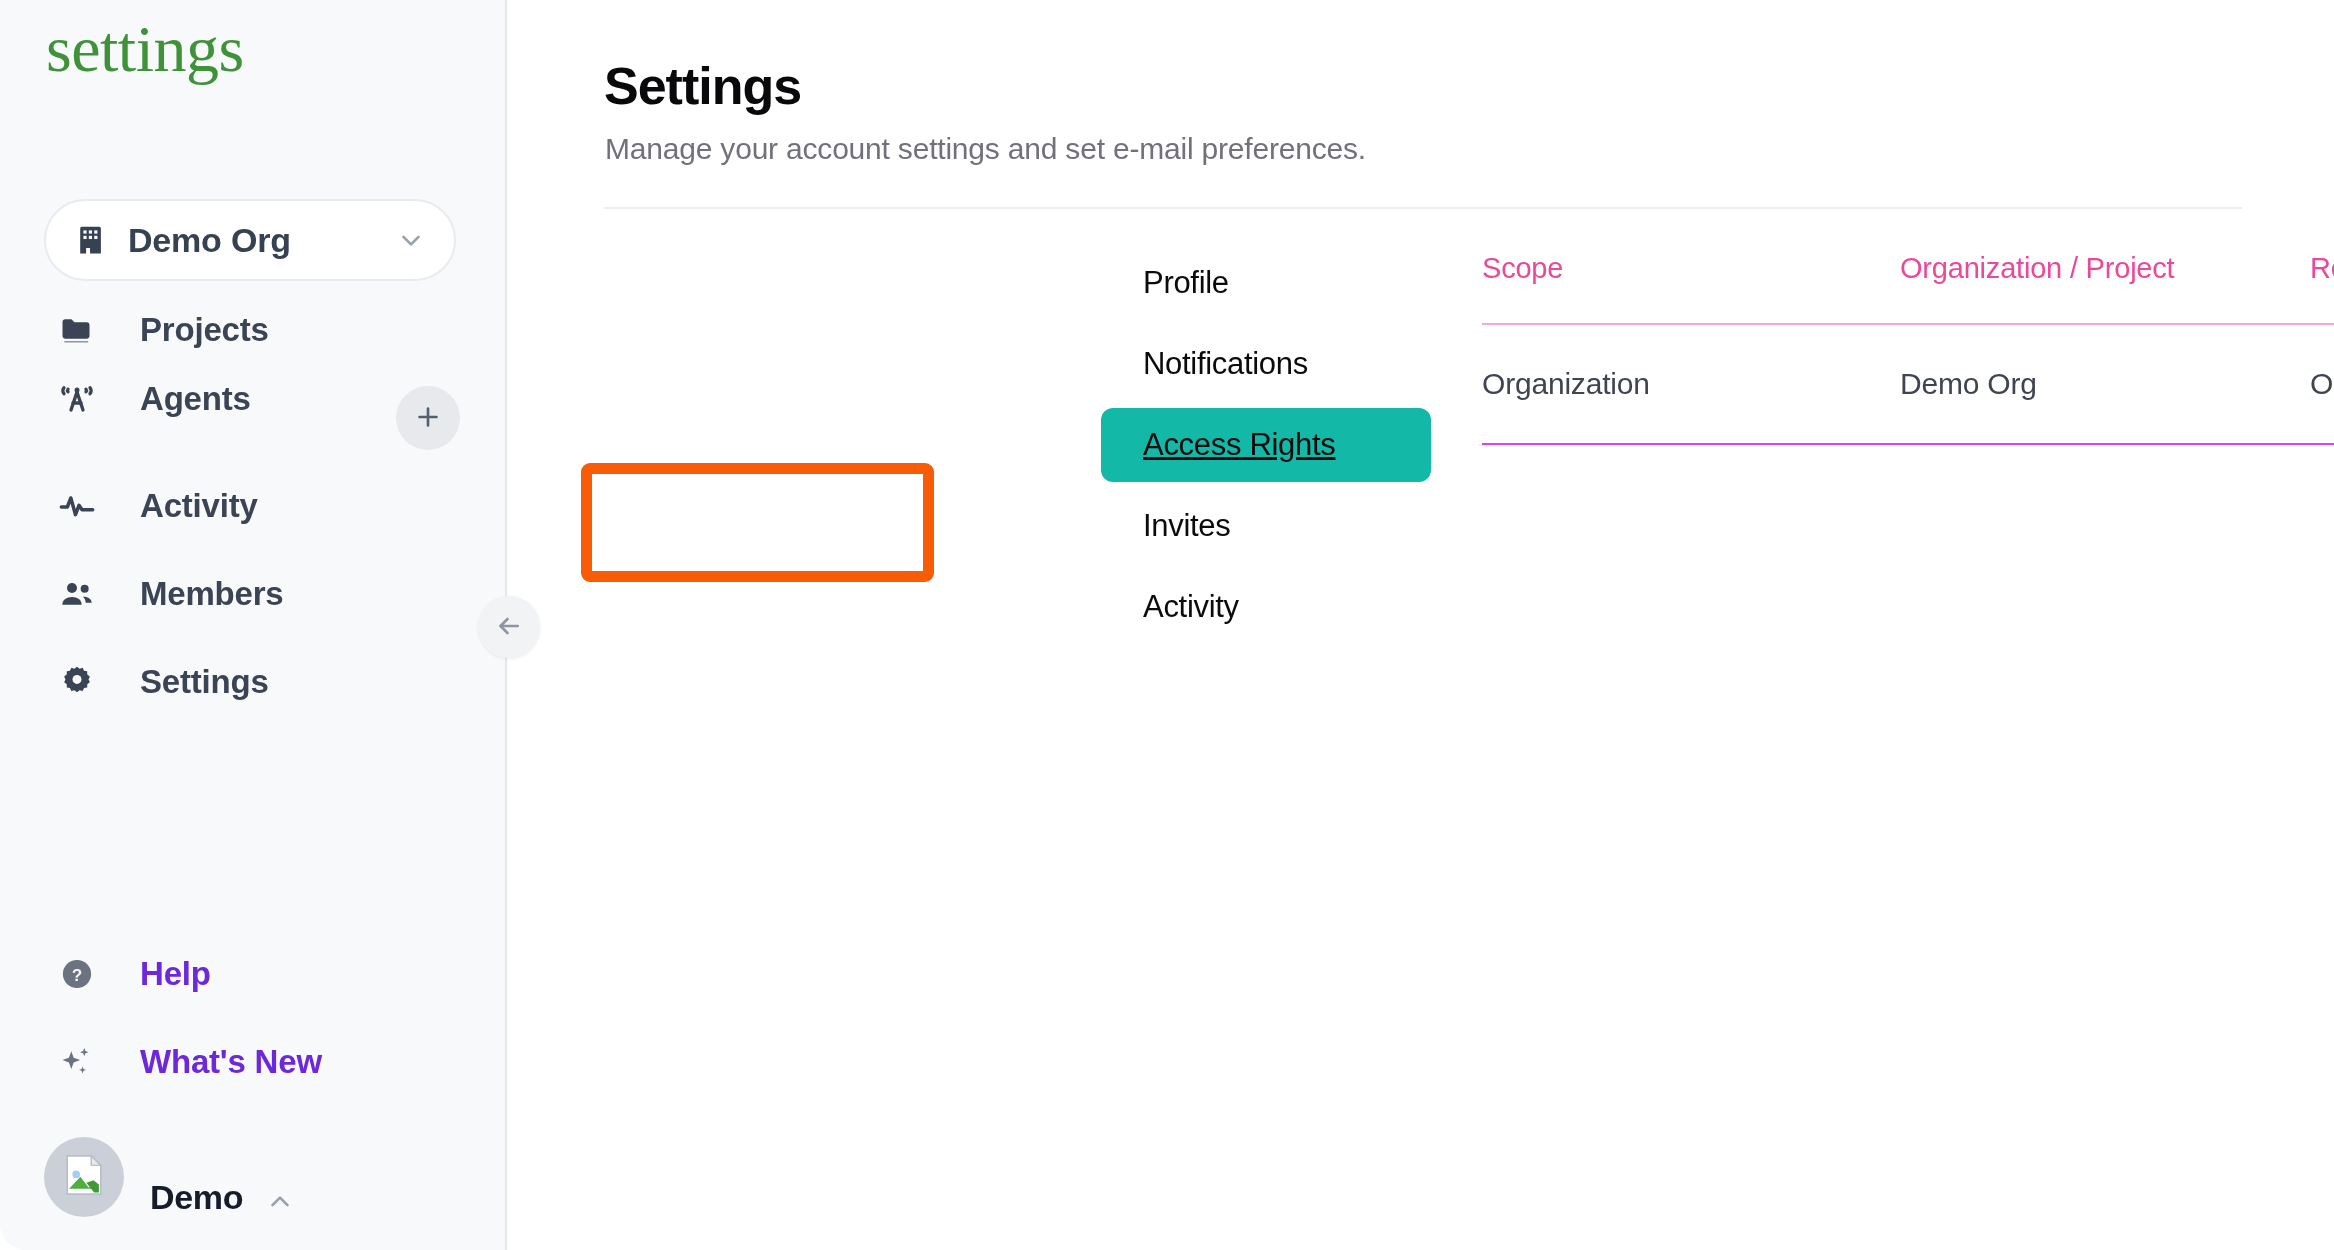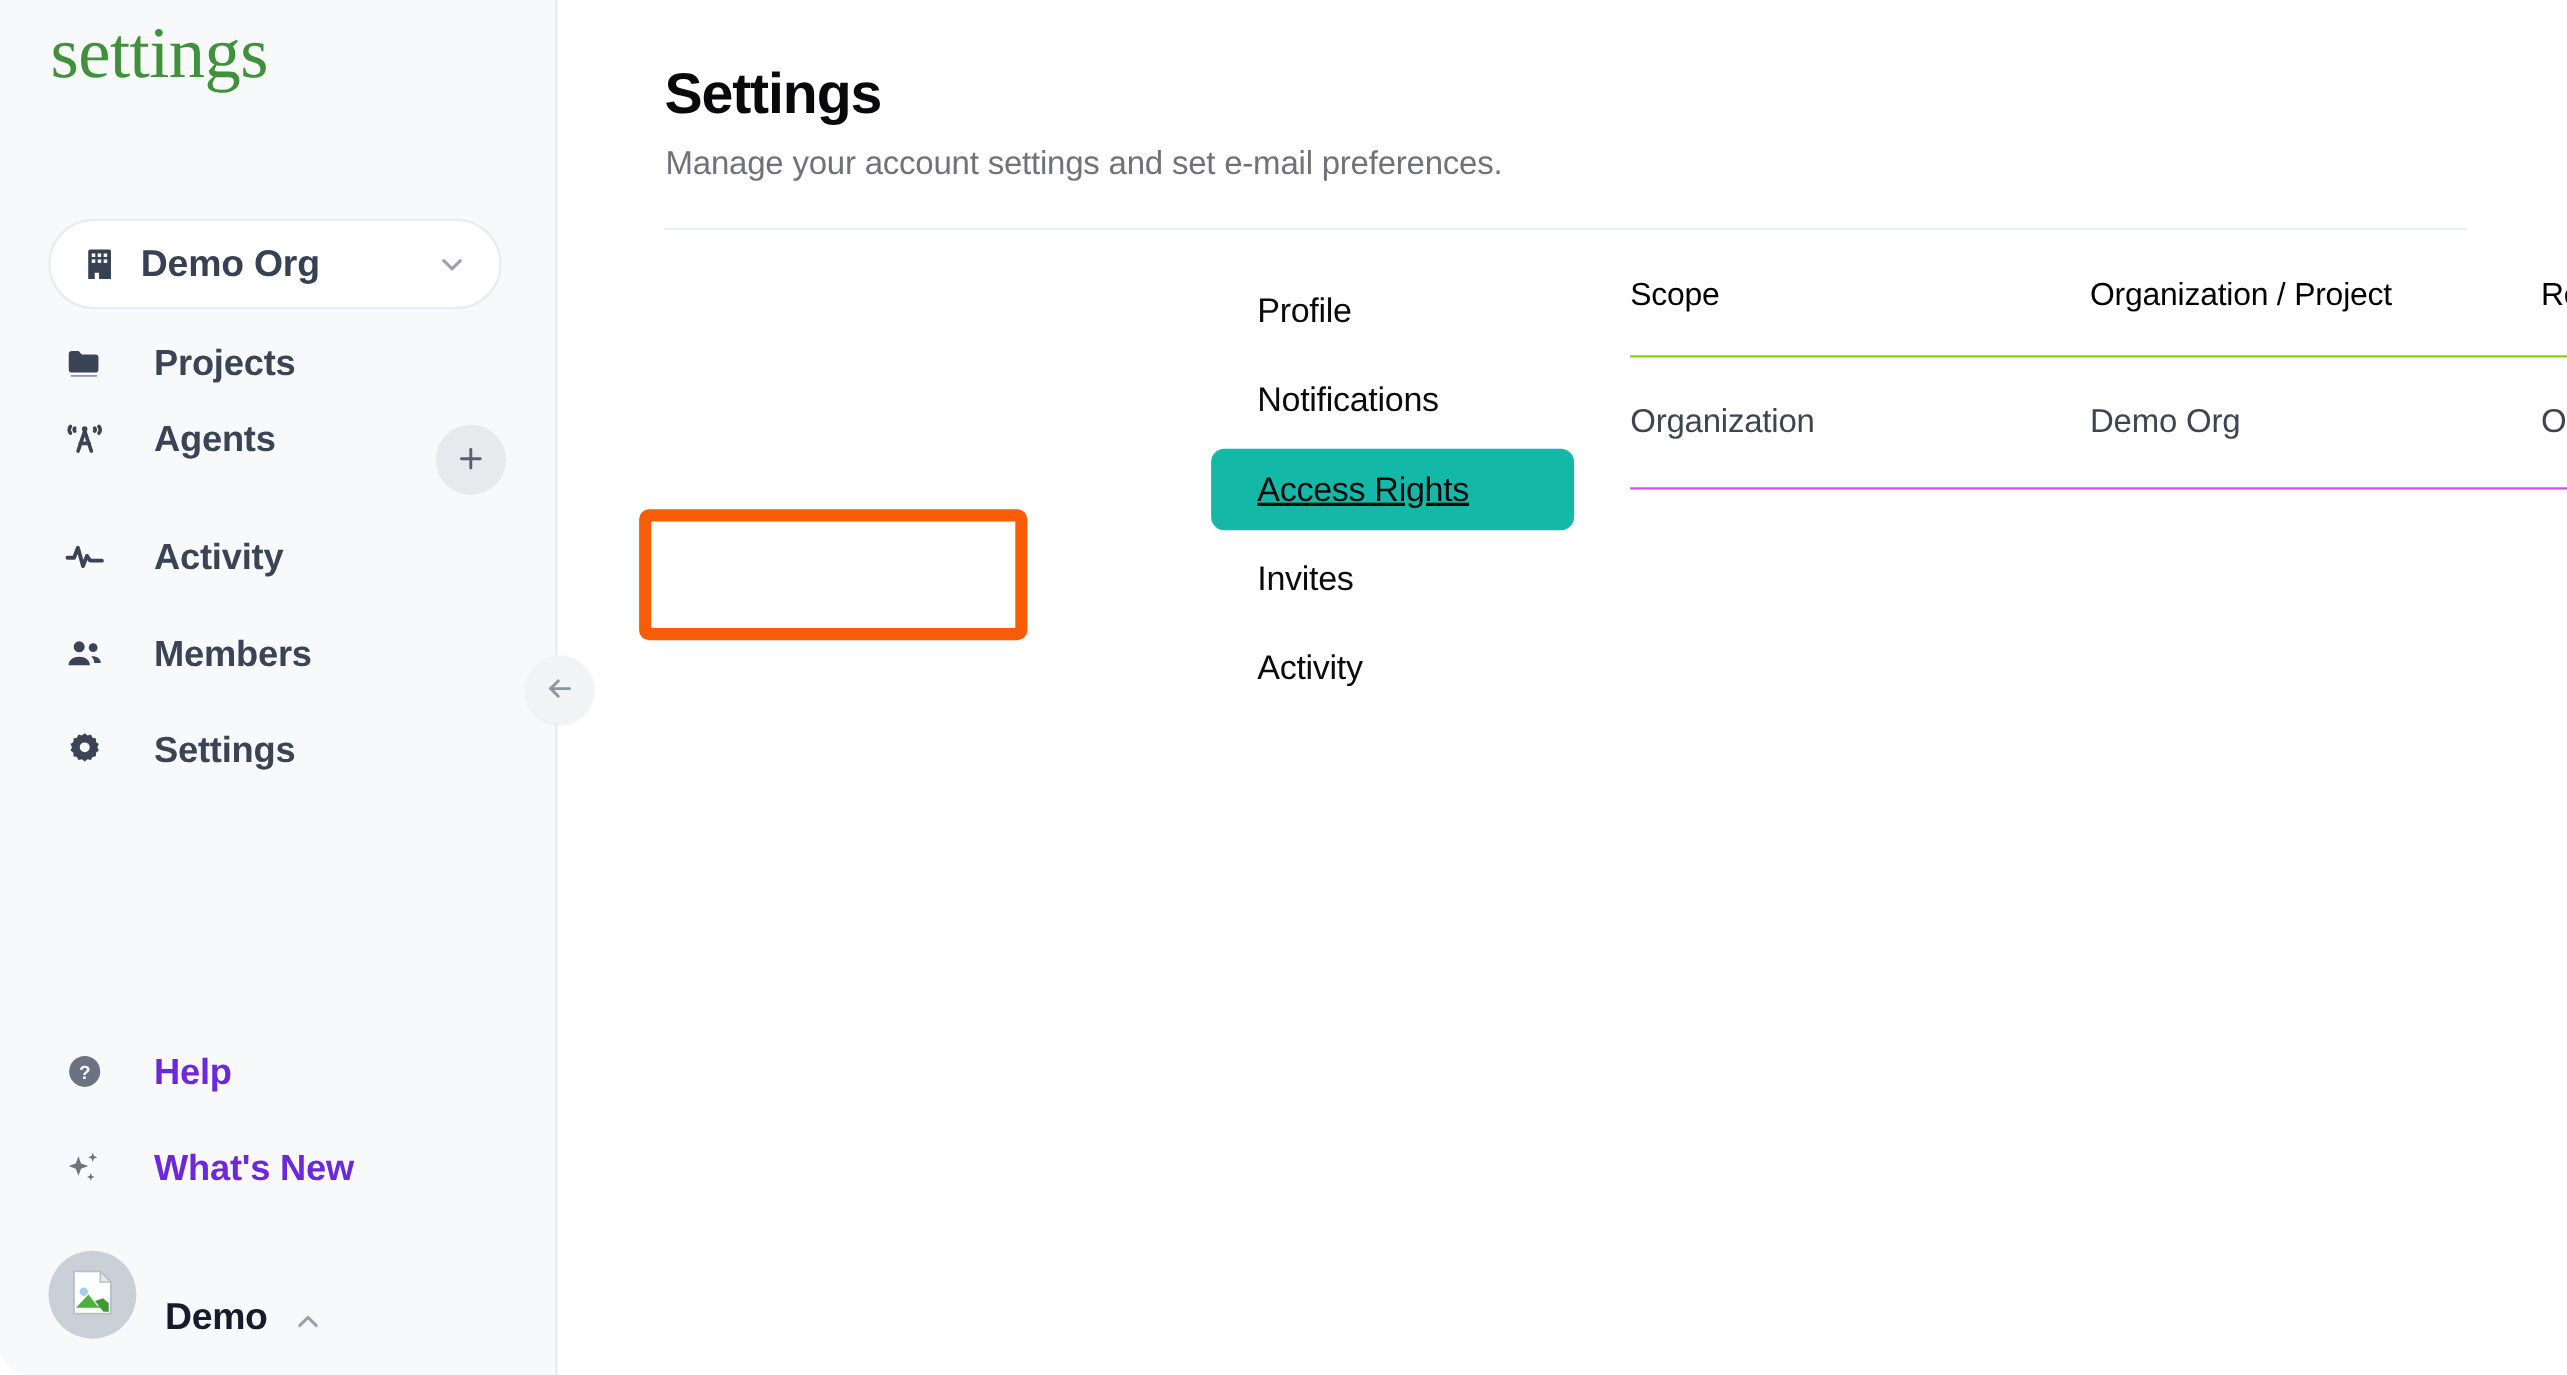--- a/index.html
+++ b/index.html
@@ -257,24 +257,24 @@
     width: 1235px;
   }
   #access-table table {
     width: 100%;
     border-collapse: collapse;
   }
   #access-table th {
     text-align: left;
     font-size: 29px;
     font-weight: 500;
-    color: #000000;
+    color: #ec4899;
     letter-spacing: -0.2px;
     padding: 0 0 38px 0;
-    border-bottom: 2px solid #84cc16;
+    border-bottom: 2px solid #f9a8d4;
     white-space: nowrap;
   }
   #access-table td {
     text-align: left;
     font-size: 30px;
     font-weight: 400;
     color: #3f4550;
     letter-spacing: -0.2px;
     padding: 42px 0 42px 0;
     border-bottom: 2px solid #d946ef;

